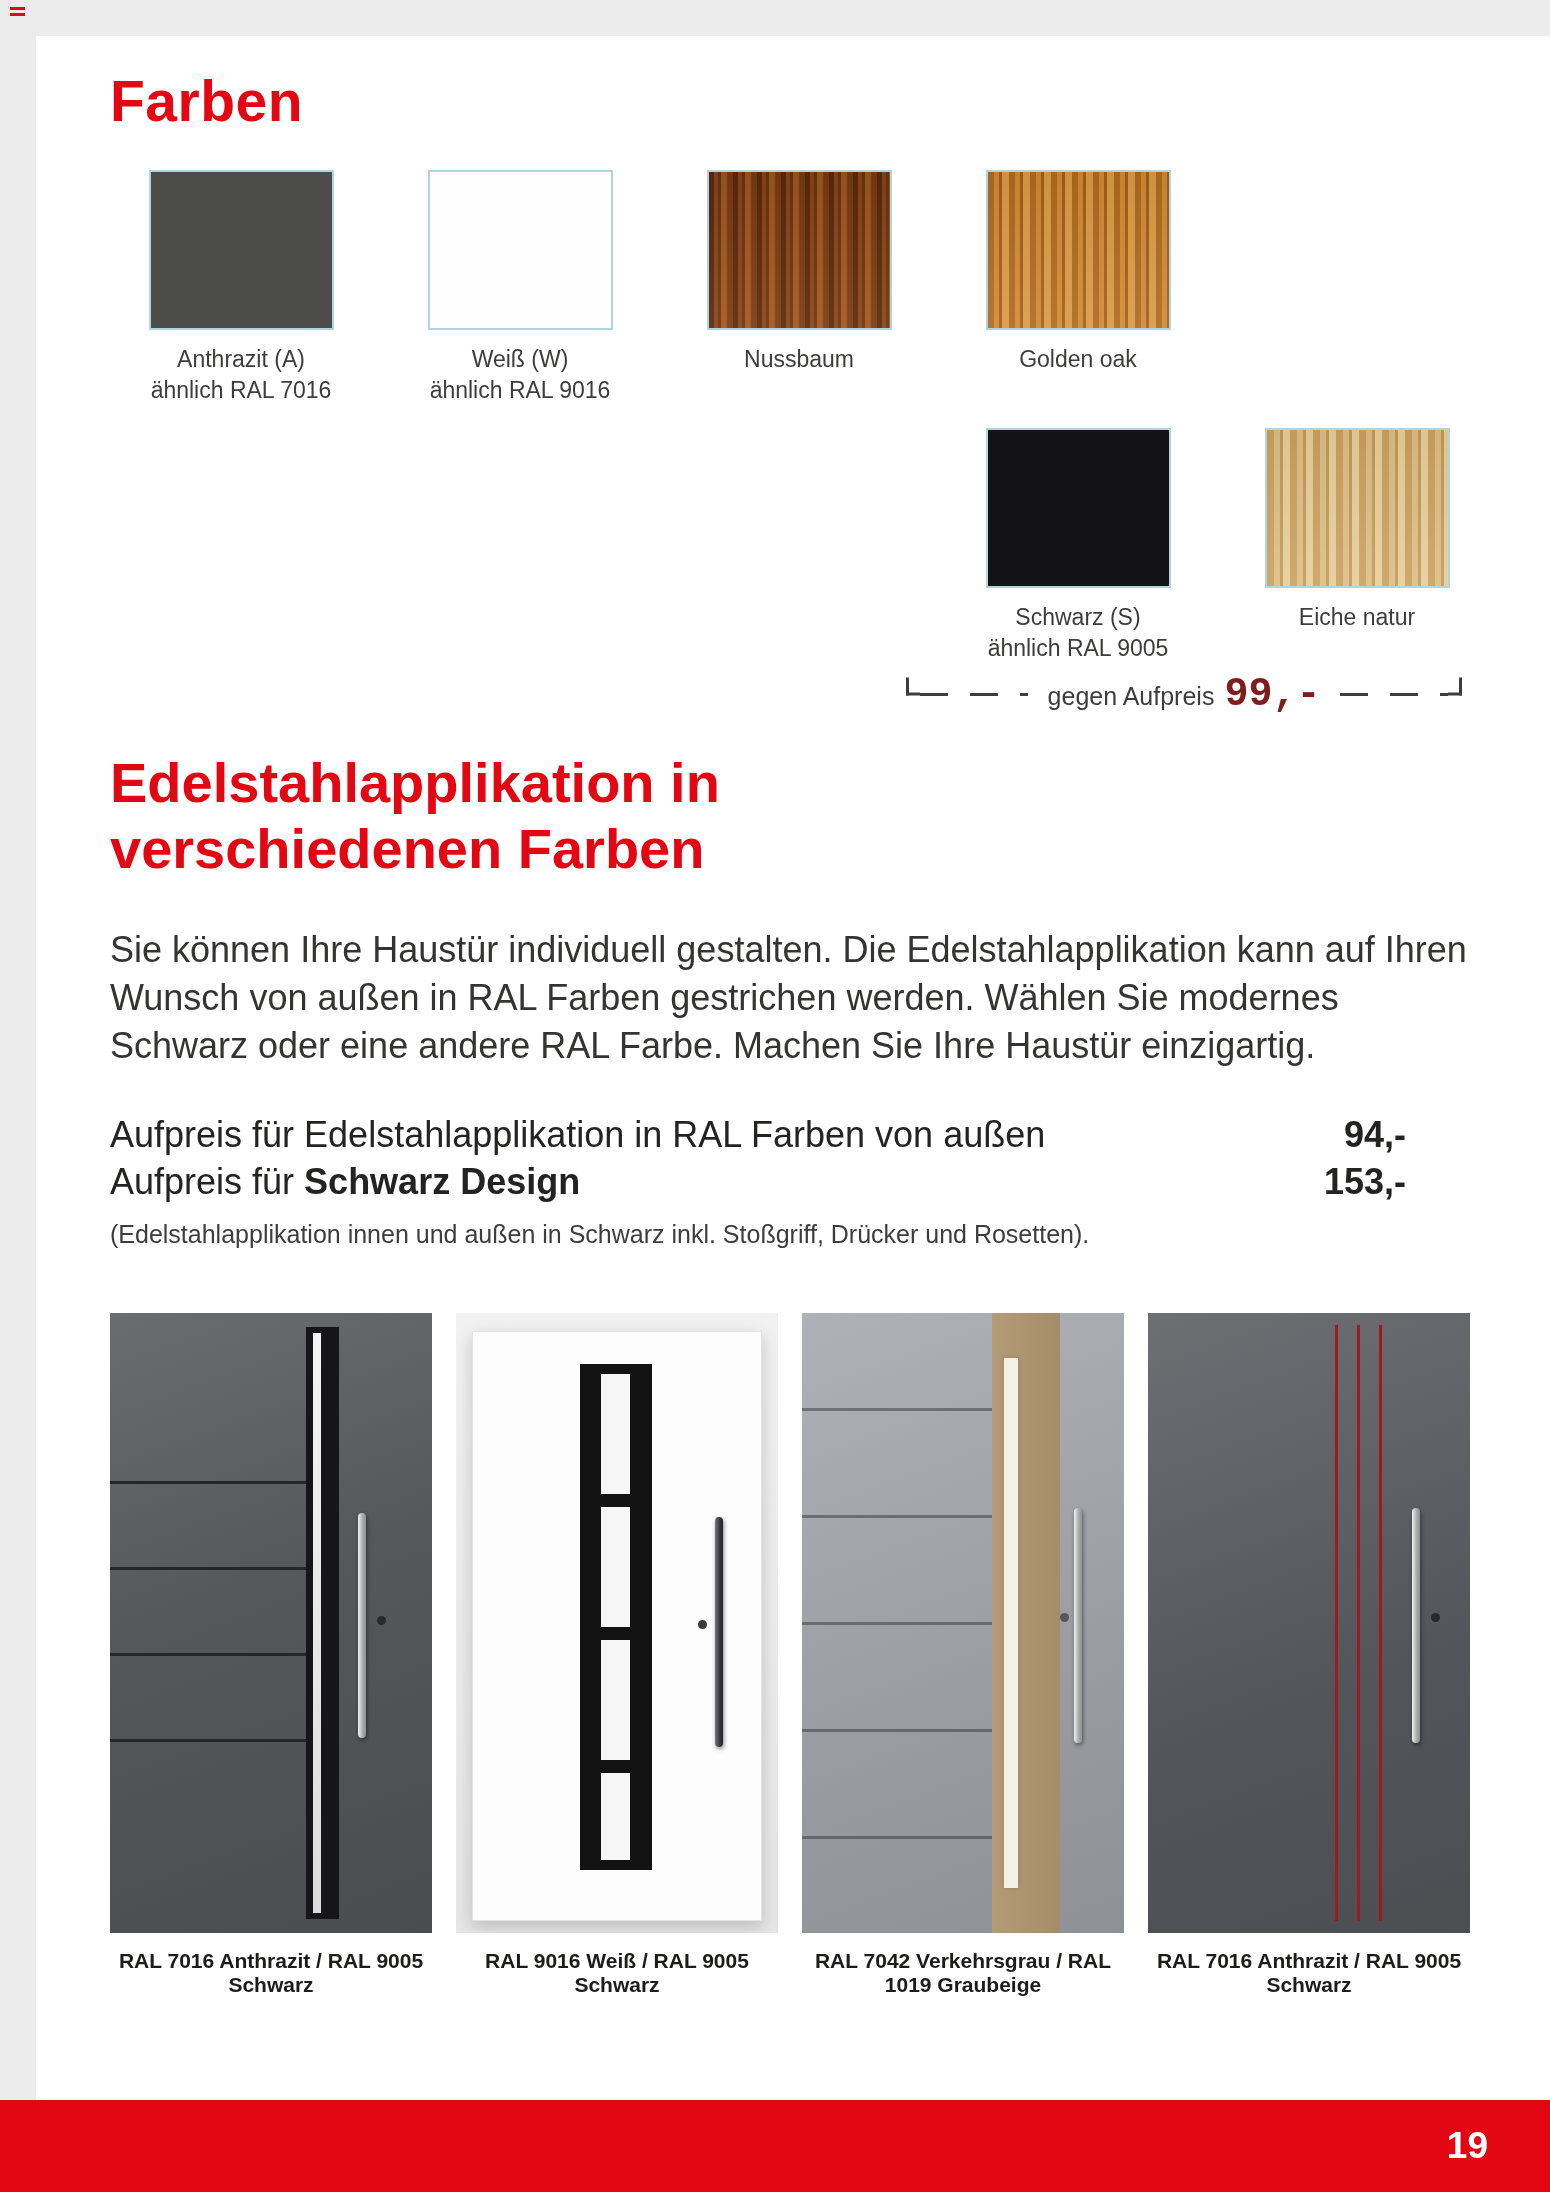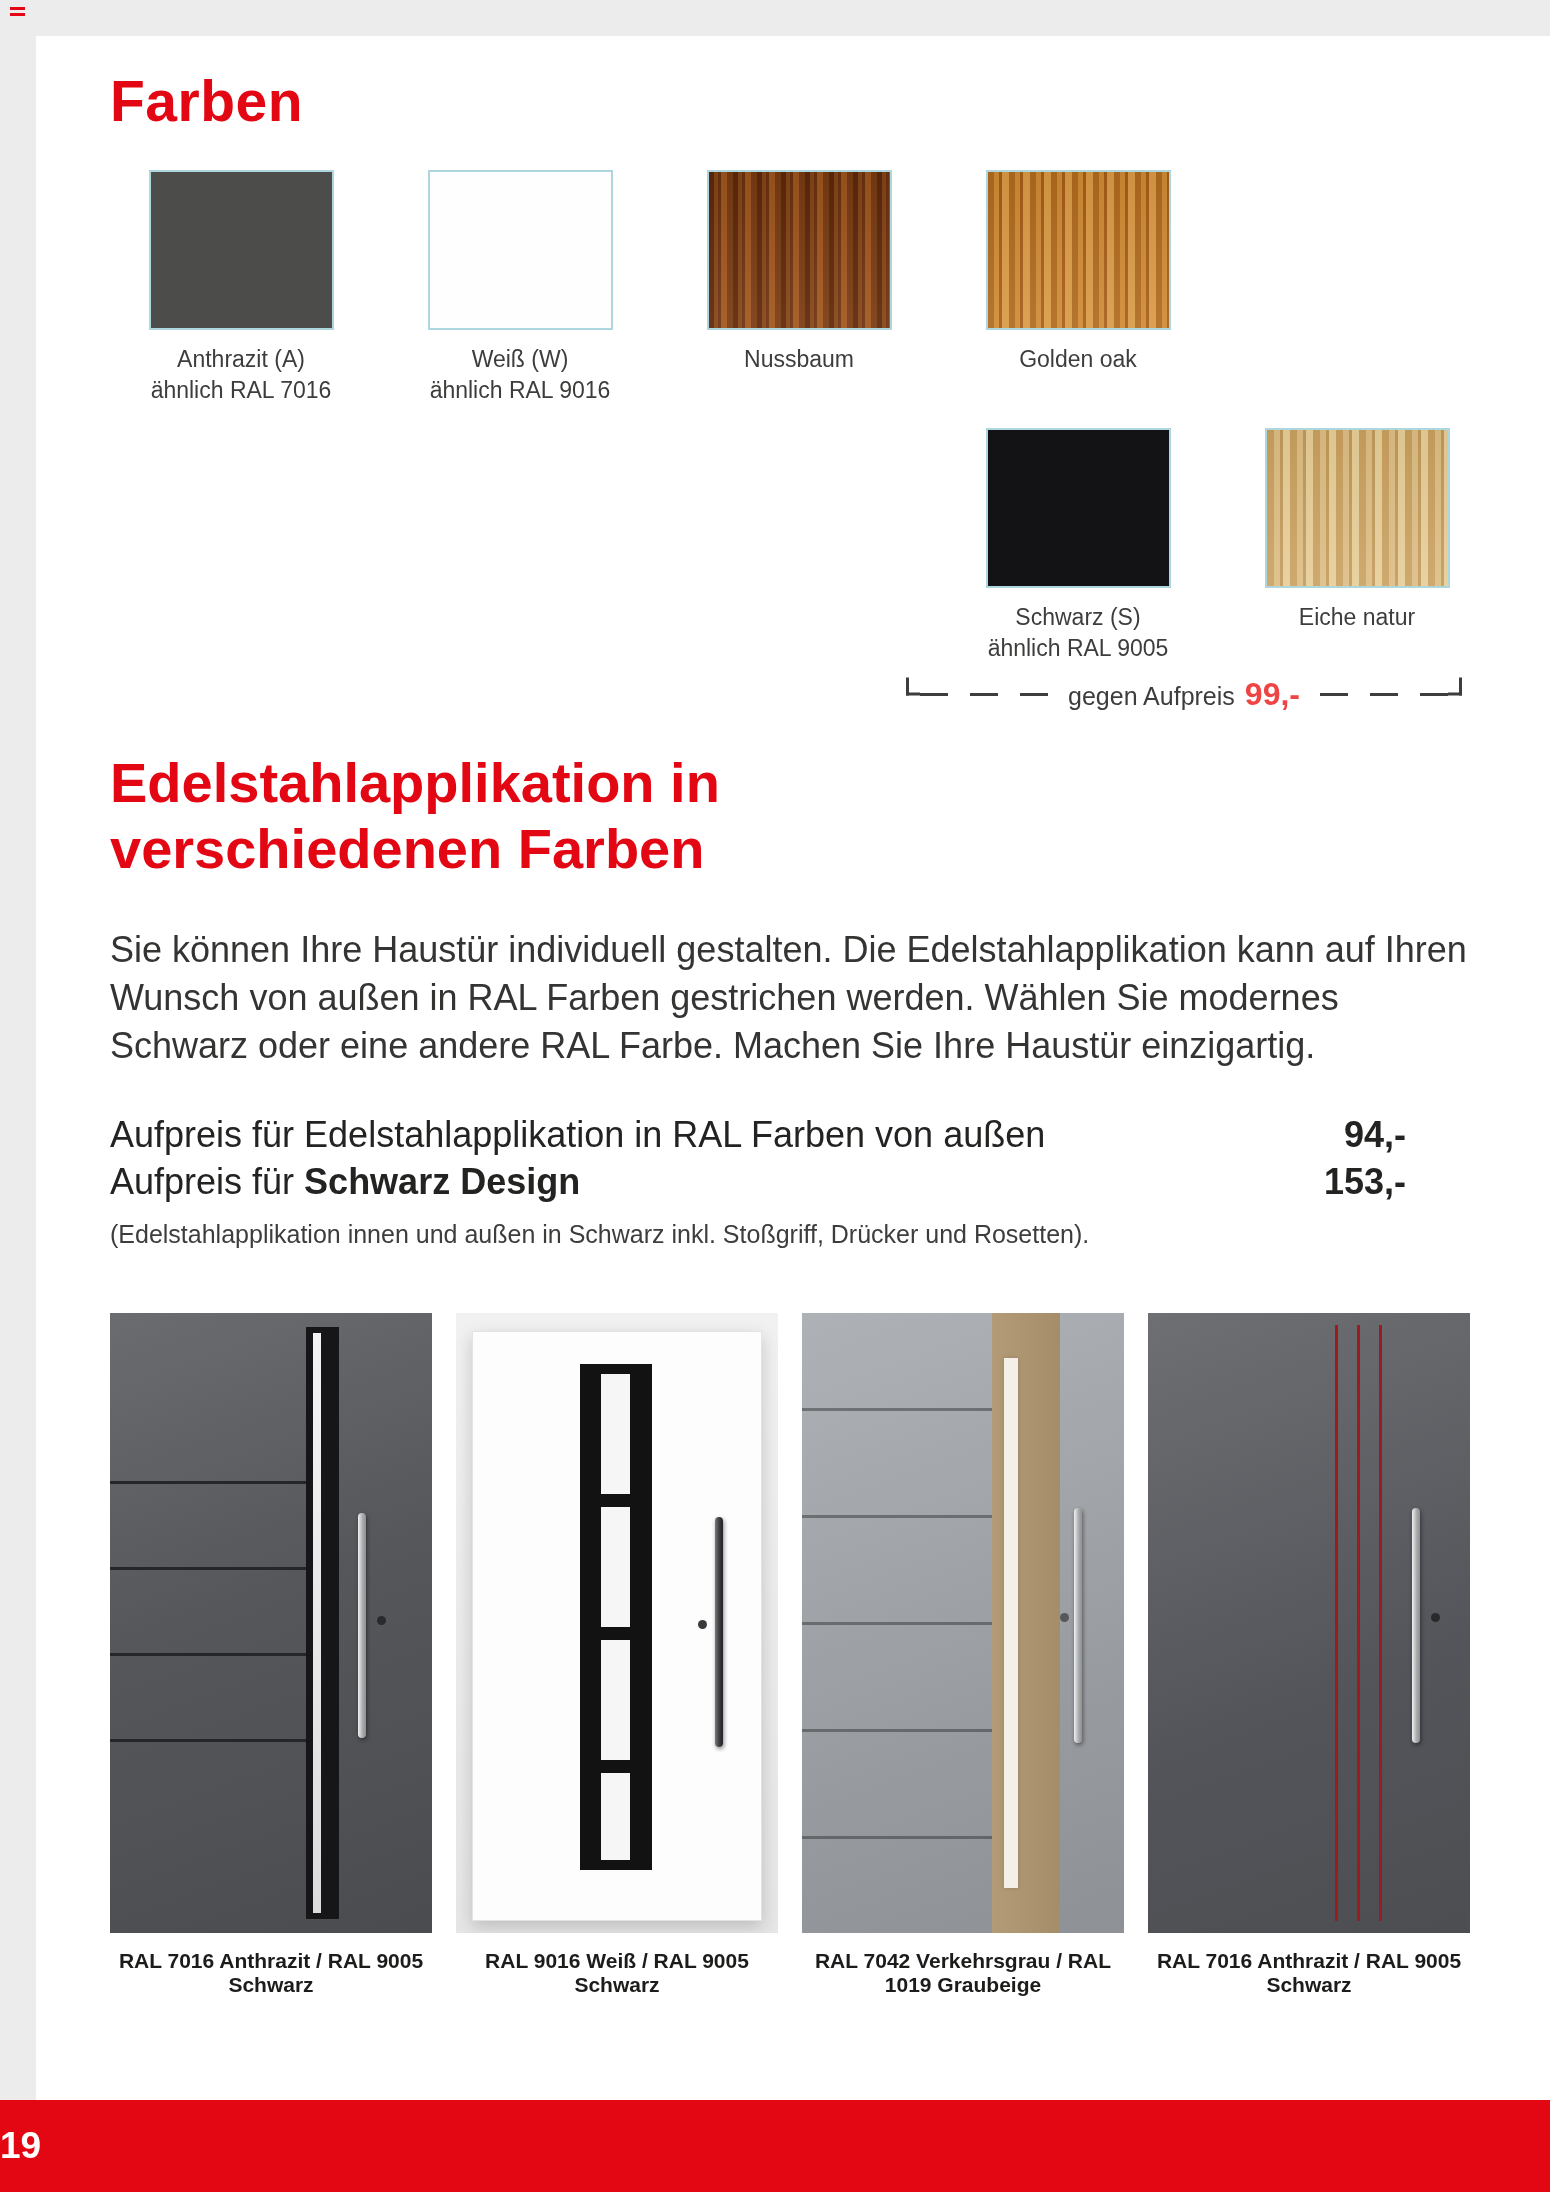--- a/index.html
+++ b/index.html
@@ -45,21 +45,21 @@
   
   .bracket { display:flex; align-items:center; height:40px; }
   .bracket1 { margin:6px 14px 0 -10px; }
   .bracket2 { width:556px; margin:10px 28px 0 auto; }
   .b-corner { flex:0 0 14px; width:14px; height:18px; transform:translateY(-7.5px); }
   .b-corner-l { border-left:3px solid #3d3d3c; border-bottom:3px solid #3d3d3c; }
   .b-corner-r { border-right:3px solid #3d3d3c; border-bottom:3px solid #3d3d3c; }
   .b-dash { flex:1 1 auto; height:3px;
       background:repeating-linear-gradient(90deg,#3d3d3c 0 28px,transparent 28px 50px); }
   .b-text { padding:0 20px; font-size:25px; color:#3d3d3c; white-space:nowrap; }
-  .b-price { font-size:32px; font-weight:bold; color:#ef4444; margin-left:10px; }
+  .b-price { font-size:40px; font-weight:bold; color:#7f1d1d; margin-left:10px;font-family:Liberation Mono, monospace; }
 
   
   h2.title2 { margin:36px 0 0 0; font-size:56px; font-weight:bold; color:#e30613; line-height:1.18; }
   h2.title2 span { display:block; }
   p.body-text { margin:44px 0 0 0; font-size:36px; line-height:1.33; color:#343433; max-width:1372px; }
   .price-table { margin-top:42px; width:1296px; }
   .price-row { display:flex; justify-content:space-between; font-size:36px; line-height:1.3; color:#232322; }
   .pr-price { font-weight:bold; }
   p.footnote { margin:14px 0 0 0; font-size:25px; color:#3d3d3c; }
 
@@ -108,21 +108,21 @@
 
   
   .d4 { background:linear-gradient(160deg,#6e6f73,#54555a 60%,#4d4e52); }
   .d4-lines { position:absolute; left:58%; width:47px; top:12px; bottom:12px;
       background:repeating-linear-gradient(90deg,#9c1a20 0 3px,transparent 3px 22px); }
   .d4 .handle { left:82%; top:195px; height:235px; }
   .d4 .lock { left:88%; top:300px; }
 
   
   .footer { position:absolute; left:0; bottom:0; width:100%; height:92px; background:#e30613;
-      display:flex; align-items:center; padding-right:80px; z-index:5; }
+      display:flex; align-items:center; justify-content:flex-end; padding-right:62px; z-index:5; }
   .pagenum { color:#ffffff; font-size:37px; font-weight:bold; }
 </style>
 </head>
 <body>
 
 <div class="corner-mark">
     <span></span>
     <span></span>
   </div>
 

